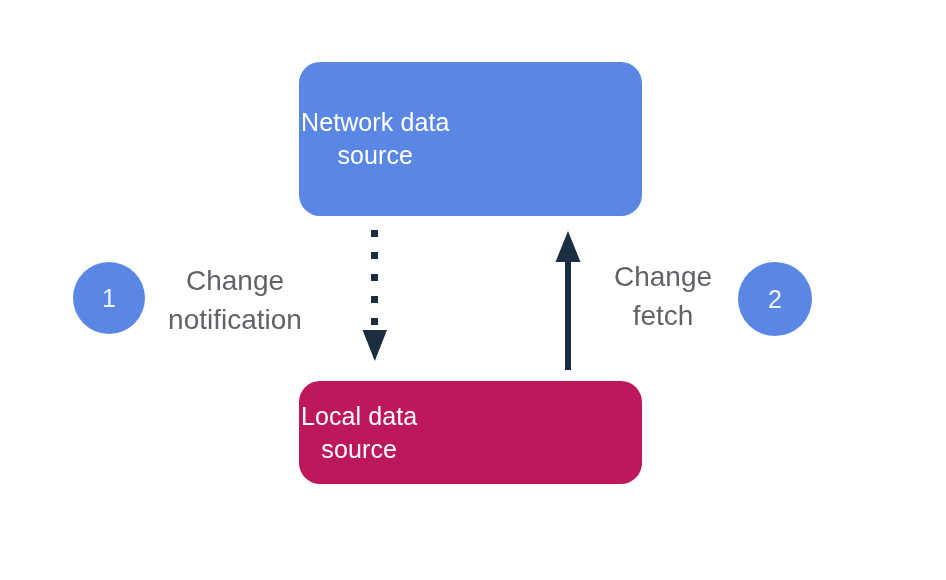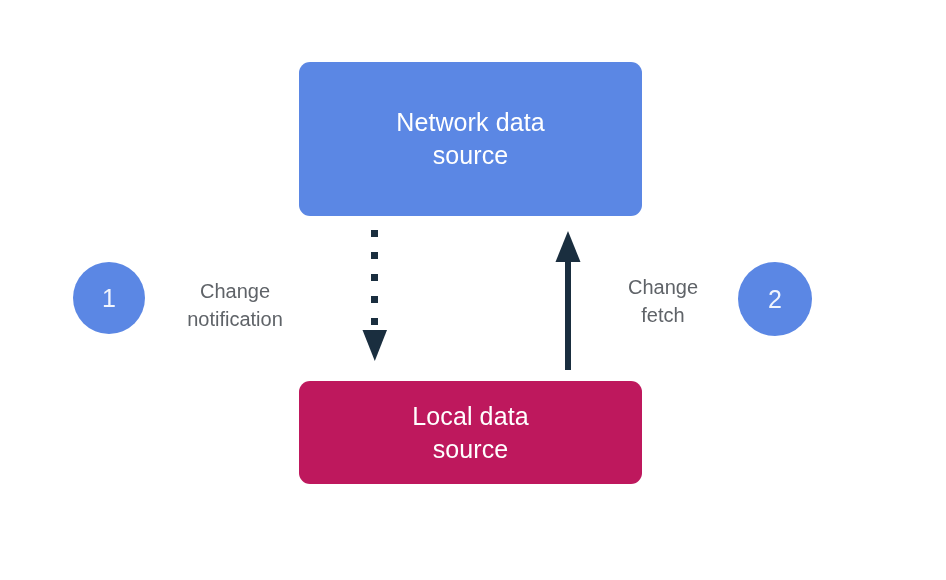--- a/index.html
+++ b/index.html
@@ -16,23 +16,23 @@
     height: 580px;
     background: #ffffff;
     overflow: hidden;
   }
 
   
   .node {
     position: absolute;
     display: flex;
     align-items: center;
-    justify-content: center;
+    justify-content: flex-start;
     text-align: center;
-    border-radius: 11px;
+    border-radius: 21px;
     color: #ffffff;
     font-size: 25px;
     line-height: 1.32;
     font-weight: 400;
     letter-spacing: .1px;
     box-sizing: border-box;
     padding: 6px 2px;
   }
   #node-network {
     left: 299px;
@@ -76,25 +76,24 @@
     left: 738px;
     top: 262px;
     width: 74px;
     height: 74px;
   }
 
   
   .edge-label {
     position: absolute;
     color: #5f6368;
-    font-size: 20px;
+    font-size: 28px;
     line-height: 1.38;
     text-align: center;
     white-space: pre-line;
-    margin-top: 16px;
   }
   #label-change-notification {
     left: 155px;
     top: 262px;
     width: 160px;
   }
   #label-change-fetch {
     left: 598px;
     top: 258px;
     width: 130px;

